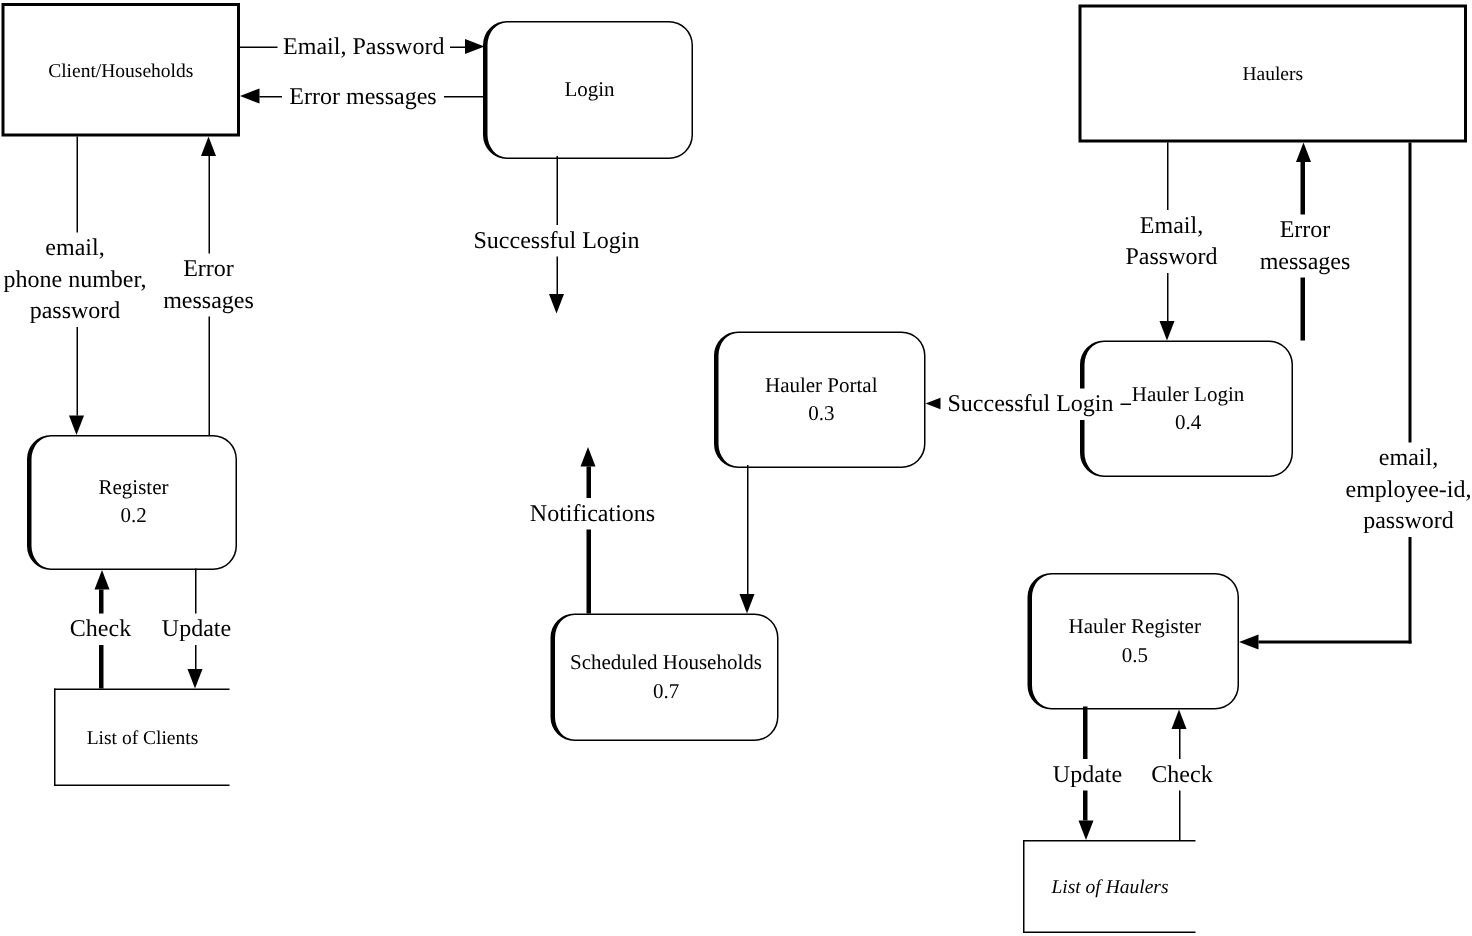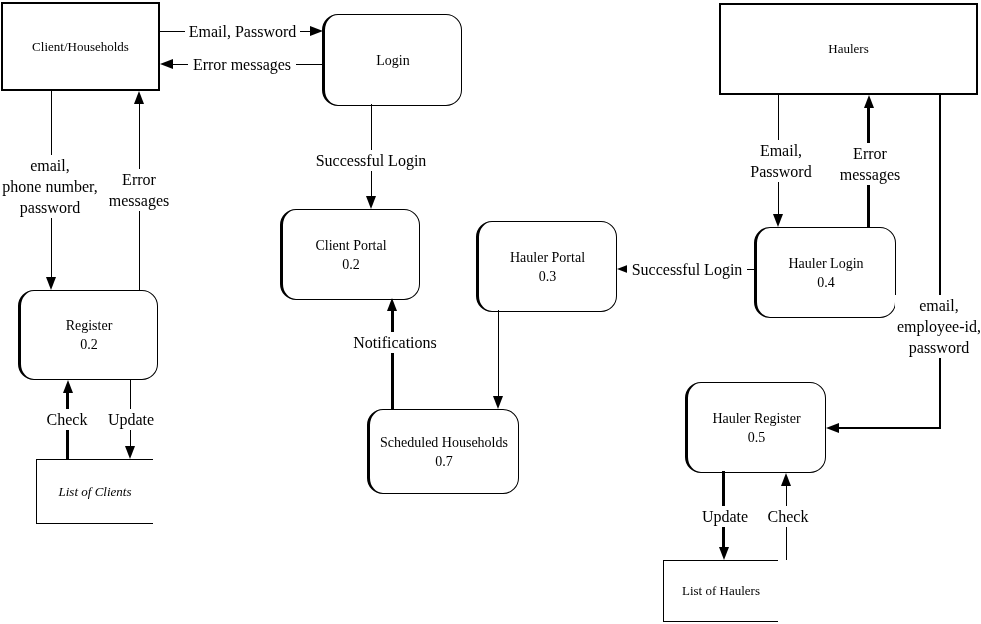--- a/index.html
+++ b/index.html
@@ -79,55 +79,51 @@
   </div>
 
   <div class="entity" style="left:719px; top:3px; width:255px; height:88px;">
     <span>Haulers</span>
   </div>
 
   <div class="process" style="left:322px; top:14px; width:136px; height:90px;">
     <span>Login</span>
   </div>
 
-  <div class="process" style="left:280px; top:209px; width:136px; height:89px;">
-    <span>Client Portal</span>
-    <span>0.2</span>
-  </div>
 
   <div class="process" style="left:476px; top:221px; width:137px; height:89px;">
     <span>Hauler Portal</span>
     <span>0.3</span>
   </div>
 
   <div class="process" style="left:18px; top:290px; width:136px; height:88px;">
     <span>Register</span>
     <span>0.2</span>
   </div>
 
-  <div class="process" style="left:754px; top:227px; width:138px; height:89px;align-items:center;">
+  <div class="process" style="left:720px; top:227px; width:138px; height:89px;align-items:center;">
     <span>Hauler Login</span>
     <span>0.4</span>
   </div>
 
   <div class="process" style="left:367px; top:409px; width:148px; height:83px;">
     <span>Scheduled Households</span>
     <span>0.7</span>
   </div>
 
   <div class="process" style="left:685px; top:382px; width:137px; height:89px;">
     <span>Hauler Register</span>
     <span>0.5</span>
   </div>
 
-  <div class="store" style="left:36px; top:459px; width:116px; height:63px;font-style:italic;">
+  <div class="store" style="left:36px; top:459px; width:116px; height:63px;">
     <span>List of Clients</span>
   </div>
 
-  <div class="store" style="left:663px; top:560px; width:114px; height:60px;">
+  <div class="store" style="left:682px; top:560px; width:114px; height:60px;font-style:italic;">
     <span>List of Haulers</span>
   </div>
 
   <div class="hline" style="left:160px; top:31px; width:150px; height:1px;"></div>
   <div class="arrow right" style="left:310px; top:26px;"></div>
   <div class="flow-label" style="left:185px; top:21px; width:115px;">Email, Password</div>
 
   <div class="hline" style="left:173px; top:64px; width:150px; height:1px;"></div>
   <div class="arrow left" style="left:160px; top:59px;"></div>
   <div class="flow-label" style="left:188px; top:54px; width:108px;">Error messages</div>

